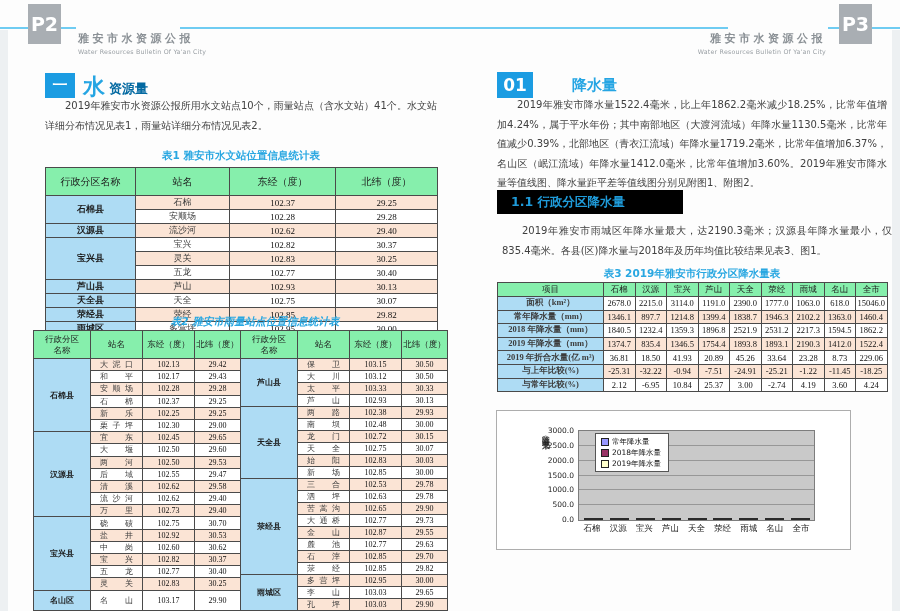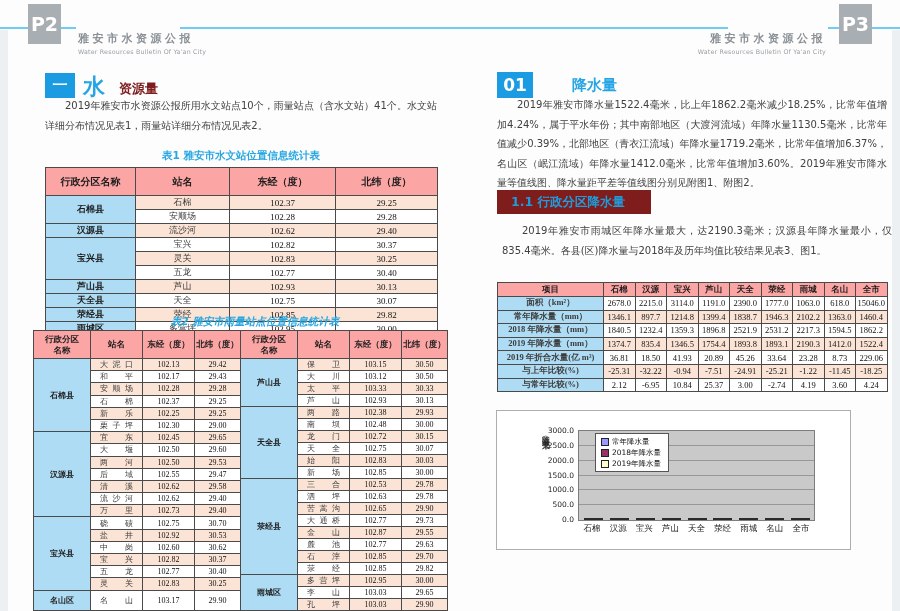--- a/index.html
+++ b/index.html
@@ -17,35 +17,35 @@
   .htitle{position:absolute;top:12px;line-height:1;}
   .htitle .cn{font-size:11px;font-weight:bold;color:#8b9196;letter-spacing:3.5px;white-space:nowrap;margin-top:21px;}
   .htitle .en{font-size:6.3px;color:#9aa0a5;margin-top:5px;white-space:nowrap;letter-spacing:.2px;}
   .htitle.rt{text-align:right;}
 
   
   .sec1{position:absolute;left:45px;top:73px;display:flex;align-items:flex-end;}
   .sec1 .box{width:30px;height:25px;background:#1b9ce2;color:#fff;font-weight:bold;font-size:15px;
              display:flex;align-items:center;justify-content:center;margin-right:8px;}
   .sec1 .big{font-size:22px;font-weight:bold;color:#25a5e3;line-height:1;}
-  .sec1 .small{font-size:13px;font-weight:bold;color:#7f1d1d;margin-left:14px;}
+  .sec1 .small{font-size:13px;font-weight:bold;color:#0369a1;margin-left:4px;}
   .para{position:absolute;font-size:10px;line-height:19.5px;text-align:justify;color:#404040;text-indent:2em;}
   .tcap{position:absolute;text-align:center;font-size:10.5px;font-weight:bold;color:#29a7e1;}
 
   .sec01{position:absolute;left:47px;top:72px;display:flex;align-items:center;gap:30px;}
   .sec01 .box{width:36px;height:26px;background:#1b9ce2;color:#fff;font-weight:bold;font-size:17px;
               display:flex;align-items:center;justify-content:center;margin-right:9px;}
   .sec01 .t{font-size:15px;font-weight:bold;color:#25a5e3;}
-  .subhead{position:absolute;left:47px;top:190px;width:154px;height:24px;background:#7f1d1d;
+  .subhead{position:absolute;left:47px;top:190px;width:186px;height:24px;background:#000000;
            color:#1f9cdb;font-weight:bold;font-size:12.5px;line-height:24px;padding-left:14px;box-sizing:border-box;}
 
   
   table{border-collapse:collapse;table-layout:fixed;}
   th,td{border:1px solid #4a4a4a;text-align:center;vertical-align:middle;padding:0;overflow:hidden;white-space:nowrap;}
-  thead th{background:#fca5a5;font-weight:bold;color:#1c1c1c;white-space:pre-line;}
+  thead th{background:#86efac;font-weight:normal;color:#1c1c1c;white-space:pre-line;}
   th.region{background:#aedcf4;font-weight:bold;color:#1c1c1c;}
   tr.o td{background:#fbe4d5;}
   tr.w td{background:#ffffff;}
   td.num{font-family:"Liberation Serif","DejaVu Serif",serif;color:#111;}
 
   .t1{position:absolute;left:45px;top:167px;width:392px;font-size:9px;}
   .t1 thead tr{height:28px;}.t1 thead th{font-size:10px;}
   .t1 tbody tr{height:11px;}
 
   .t2cap{left:48px;top:315px;width:414px;font-style:italic;}
@@ -452,20 +452,21 @@
       <div class="box">01</div>
       <span class="t">降水量</span>
     </div>
 
     <p class="para" style="left:47px;top:95px;width:390px;margin:0;">2019年雅安市降水量1522.4毫米，比上年1862.2毫米减少18.25%，比常年值增加4.24%，属于平水年份；其中南部地区（大渡河流域）年降水量1130.5毫米，比常年值减少0.39%，北部地区（青衣江流域）年降水量1719.2毫米，比常年值增加6.37%，名山区（岷江流域）年降水量1412.0毫米，比常年值增加3.60%。2019年雅安市降水量等值线图、降水量距平差等值线图分别见附图1、附图2。</p>
 
     <div class="subhead">1.1 行政分区降水量</div>
 
     <p class="para" style="left:47px;top:216px;width:390px;margin:5px;">2019年雅安市雨城区年降水量最大，达2190.3毫米；汉源县年降水量最小，仅835.4毫米。各县(区)降水量与2018年及历年均值比较结果见表3、图1。</p>
 
+    <div class="tcap" style="left:47px;top:267px;width:390px;">表3  2019年雅安市行政分区降水量表</div>
     <table class="t3">
       <colgroup id="t3cols">
           <col style="width: 106px;">
           <col style="width: 31.5px;">
           <col style="width: 31.5px;">
           <col style="width: 31.5px;">
           <col style="width: 31.5px;">
           <col style="width: 31.5px;">
           <col style="width: 31.5px;">
           <col style="width: 31.5px;">

